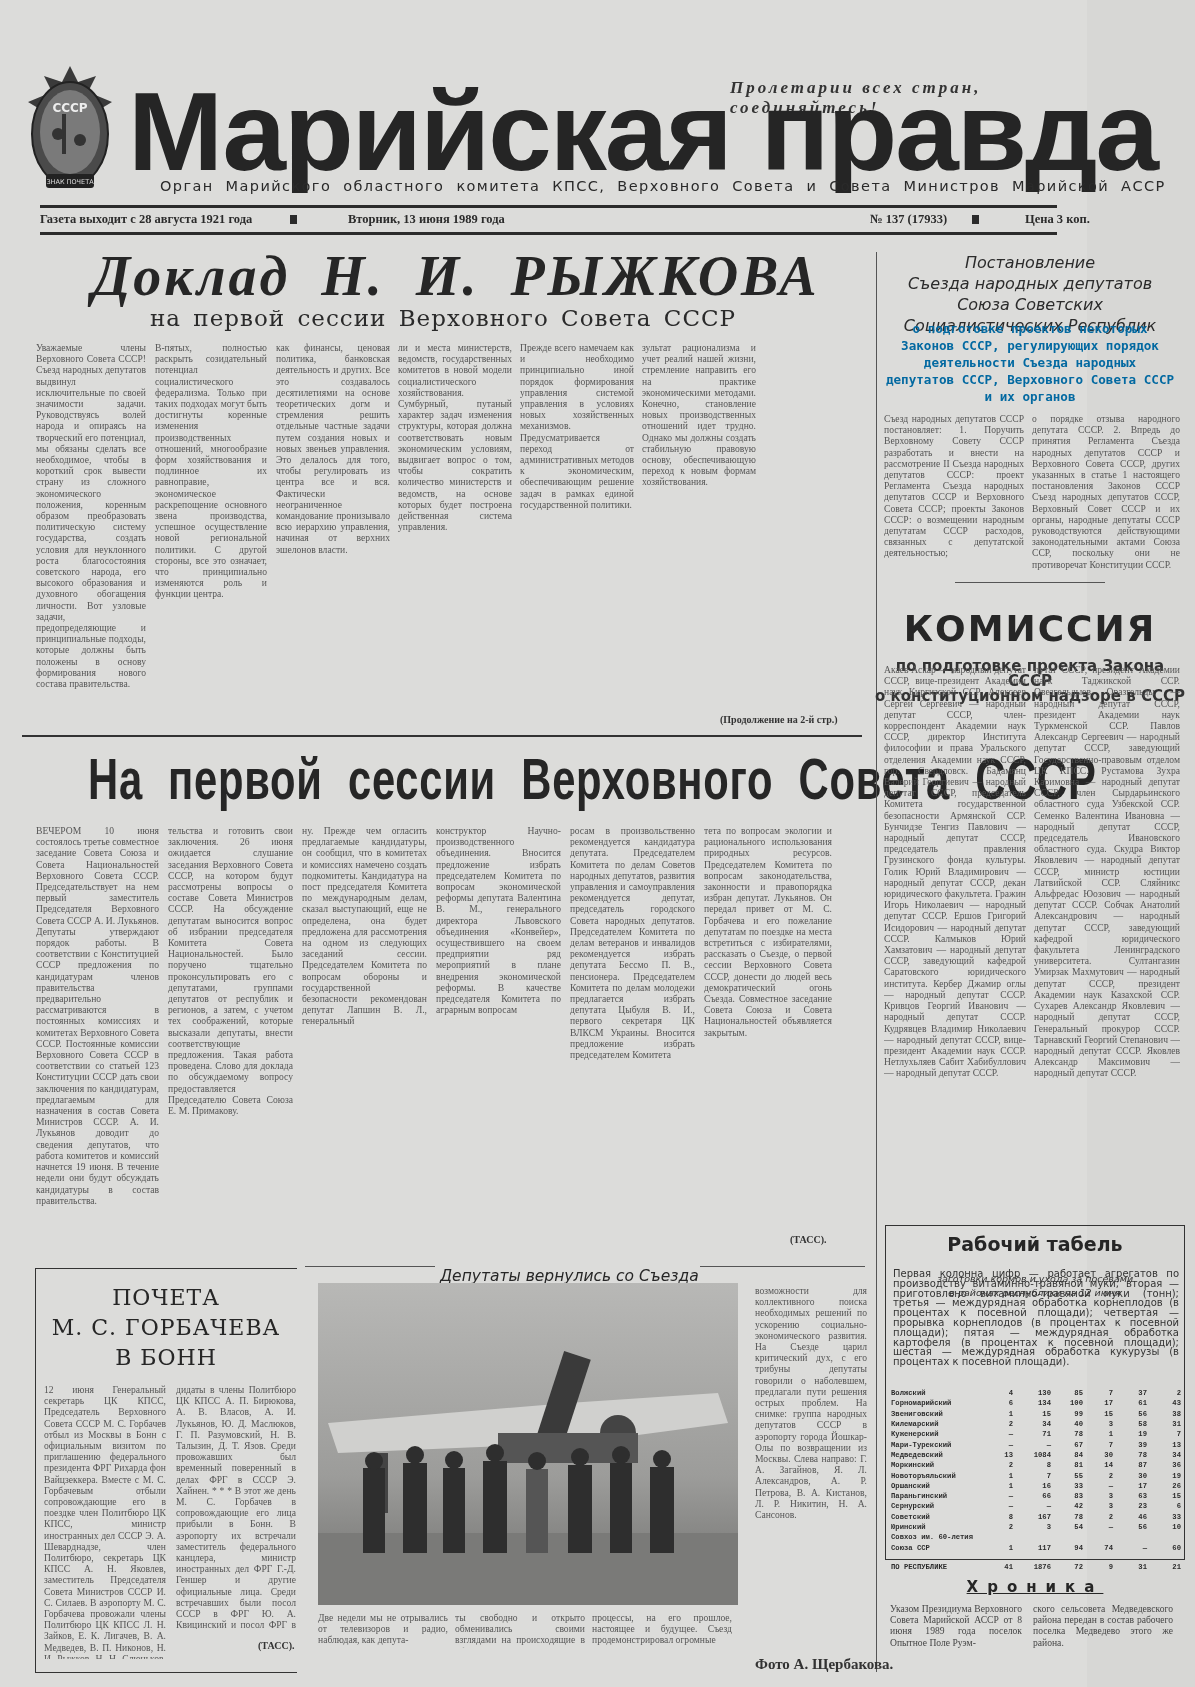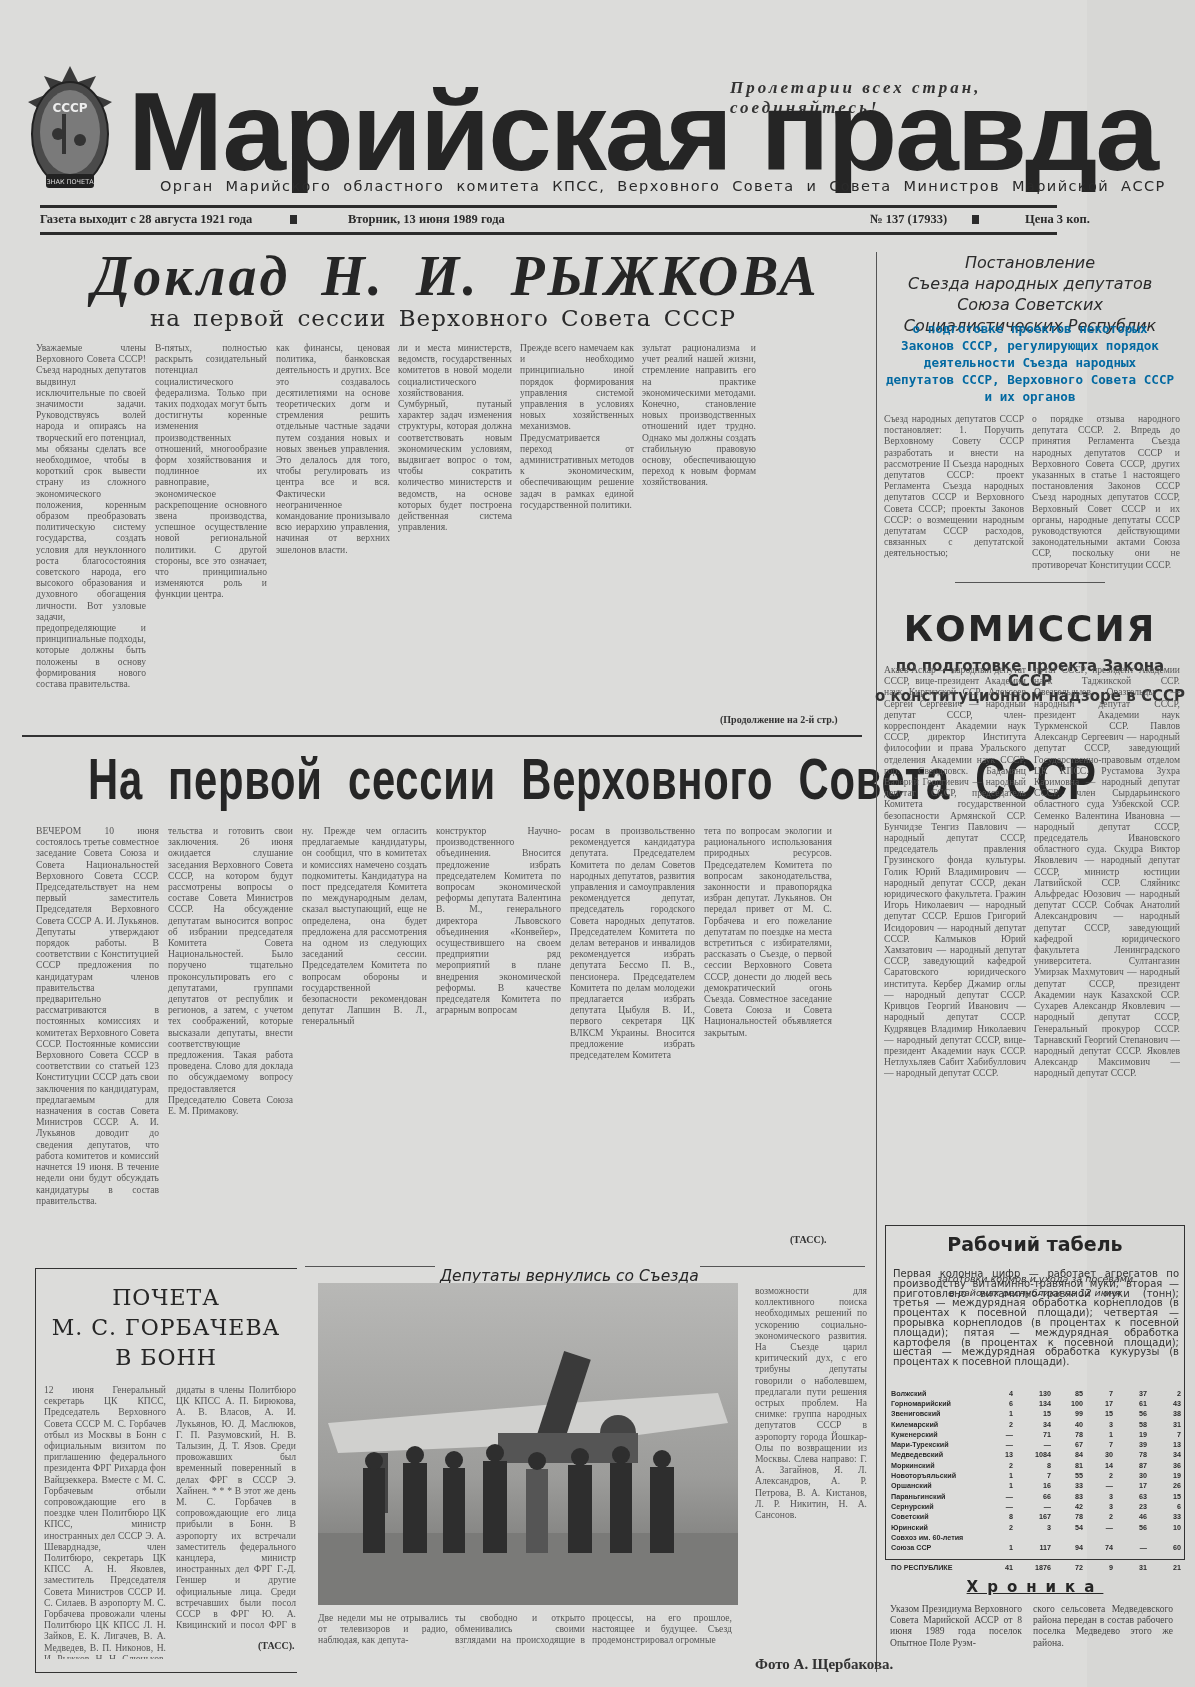--- a/index.html
+++ b/index.html
@@ -34,21 +34,21 @@
   
   .postan-title { left: 880px; top: 252px; width: 300px; text-align: center; font-family: "DejaVu Sans", sans-serif; font-style: italic; font-size: 16px; line-height: 21px; color: #2b2b2b; }
   .postan-sub { left: 875px; top: 320px; width: 310px; text-align: center; font-family: "DejaVu Sans Mono", monospace; font-weight: bold; font-size: 12.6px; line-height: 17px; color: #0369a1; }
   .komissia { left: 880px; top: 608px; width: 300px; text-align: center; font-family: "DejaVu Sans", sans-serif; font-weight: bold; font-size: 36px; letter-spacing: 2px; color: #262626; }
   .komissia-sub { left: 875px; top: 659px; width: 310px; text-align: center; font-family: "DejaVu Sans", sans-serif; font-weight: bold; font-size: 15px; line-height: 15px; color: #333; }
 
   .tabel-box { left: 885px; top: 1225px; width: 300px; height: 335px; border: 1.5px solid #333; }
   .tabel-title { left: 885px; top: 1232px; width: 300px; text-align: center; font-family: "DejaVu Sans", sans-serif; font-weight: bold; font-size: 20px; color: #262626; transform: scaleX(0.95); }
   .tabel-sub { left: 885px; top: 1272px; width: 300px; text-align: center; font-family: "DejaVu Sans", sans-serif; font-style: italic; font-size: 9.5px; line-height: 14px; color: #333; }
   .tabel-legend { left: 893px; top: 1261px; width: 286px; font-family: "DejaVu Sans", sans-serif; font-size: 10px; line-height: 9.8px; color: #333; text-align: justify; margin-top: 8px; }
-  .tabel-table { left: 891px; top: 1388px; width: 290px; border-collapse: collapse; font-family: Liberation Sans, sans-serif; font-weight: bold; font-size: 7.2px; color: #2c2c2c; }
+  .tabel-table { left: 891px; top: 1388px; width: 290px; border-collapse: collapse; font-family: Liberation Mono, monospace; font-weight: bold; font-size: 7.2px; color: #2c2c2c; }
   .tabel-table td { padding: 0; height: 10.3px; white-space: nowrap; }
   .tabel-table td.n { text-align: right; }
   .tabel-table tr.total td { padding-top: 10px; }
 
   .chronika { left: 885px; top: 1578px; width: 300px; text-align: center; font-family: "DejaVu Sans", sans-serif; font-weight: bold; font-size: 15px; letter-spacing: 9px; color: #262626; text-decoration: underline; }
 
   
   .gorb-box { left: 35px; top: 1268px; width: 262px; height: 405px; border: 1.5px solid #333; border-right: none; }
   .gorb-title { left: 35px; top: 1283px; width: 262px; text-align: center; font-family: "DejaVu Serif", serif; font-size: 22px; line-height: 30px; letter-spacing: 1px; color: #262626; }
 

